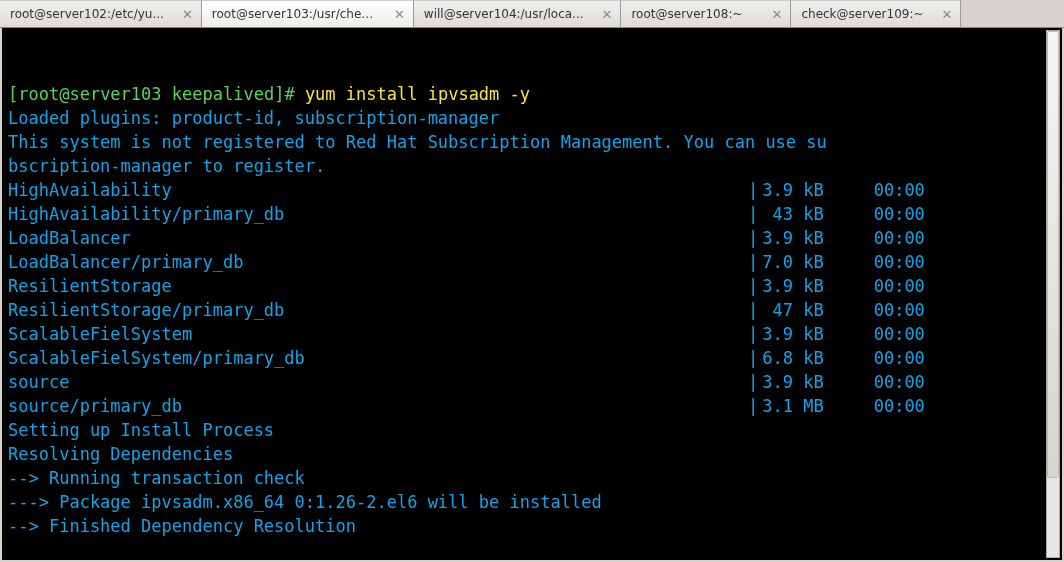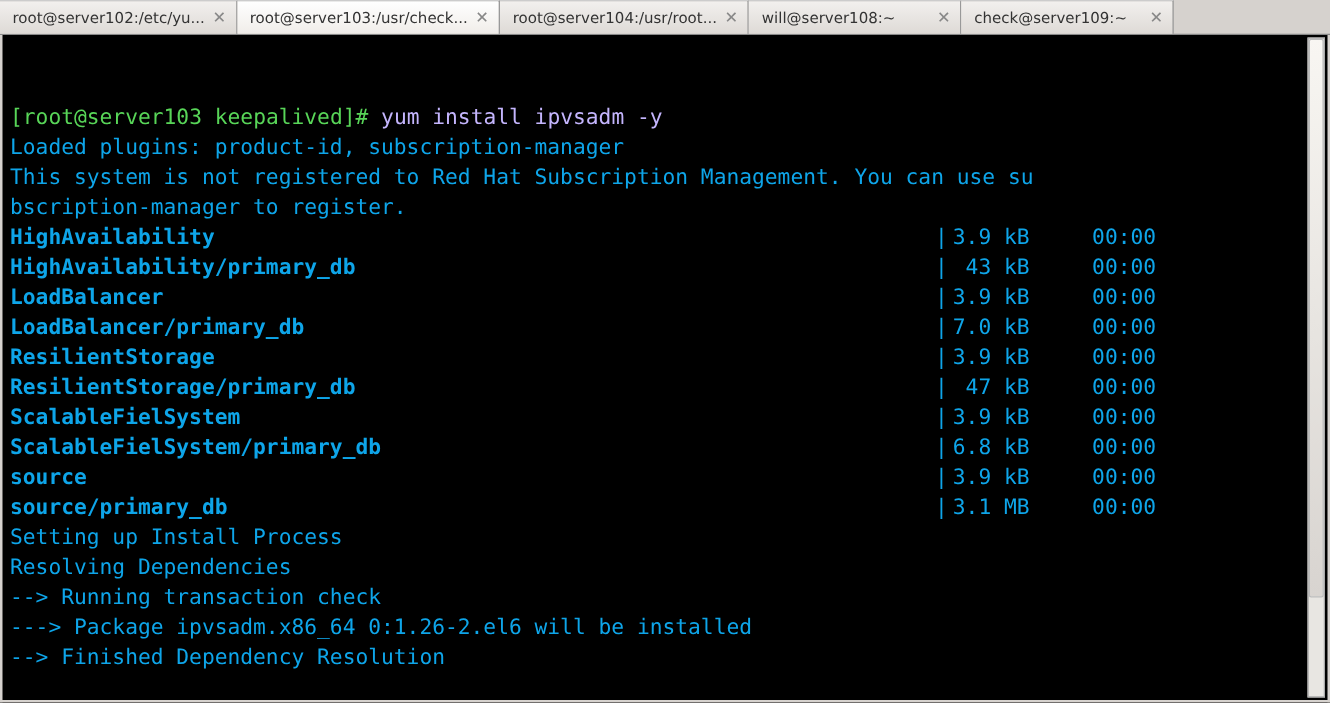--- a/index.html
+++ b/index.html
@@ -23,21 +23,21 @@
     }
     .tab {
       display: flex;
       align-items: center;
       padding: 4px 6px 4px 10px;
       border-right: 1px solid #999;
       border-top: 1px solid #ccc;
       background: linear-gradient(#f2f0ee, #dedad6);
       color: #333;
       cursor: pointer;
-      gap: 4px;
+      gap: 16px;
       max-width: 212px;
       min-width: 170px;
     }
     .tab.active {
       background: linear-gradient(#ffffff, #f0ede9);
       font-weight: normal;
     }
     .tab-label {
       white-space: nowrap;
       overflow: hidden;
@@ -61,32 +61,31 @@
       overflow: hidden;
       white-space: pre;
       border: 2px solid #d6d2ce;
       border-top: none;
       position: relative;
     }
     .prompt-line {
       display: block;
     }
     .cmd {
-      color: #c4b5fd;
+      color: #fde047;
     }
     .term-line {
       display: block;
       color: #0ea5e9;
     }
     .repo-line {
       display: flex;
     }
     .repo-name {
       min-width: 740px;
-      font-weight: bold;
     }
     .repo-sep {
       padding-right: 4px;
     }
     .repo-size {
       min-width: 90px;
       text-align: center;
       padding-right: 50px;
     }
     .repo-time {}
@@ -116,25 +115,25 @@
 <div class="tabs" id="tabs-container">
     <div class="tab">
       <span class="tab-label">root@server102:/etc/yu...</span>
       <span class="tab-close">✕</span>
     </div>
     <div class="tab active">
       <span class="tab-label">root@server103:/usr/check...</span>
       <span class="tab-close">✕</span>
     </div>
     <div class="tab">
-      <span class="tab-label">root@server104:/usr/root...</span>
+      <span class="tab-label">will@server104:/usr/loca...</span>
       <span class="tab-close">✕</span>
     </div>
     <div class="tab">
-      <span class="tab-label">will@server108:~</span>
+      <span class="tab-label">root@server108:~</span>
       <span class="tab-close">✕</span>
     </div>
     <div class="tab">
       <span class="tab-label">check@server109:~</span>
       <span class="tab-close">✕</span>
     </div>
   </div>
 
 <div class="terminal">
   <span class="prompt-line"><span>[</span><span>root@server103</span> <span>keepalived</span><span>]# </span><span class="cmd">yum install ipvsadm -y</span></span><div id="lines-top"><span class="term-line">Loaded plugins: product-id, subscription-manager</span><span class="term-line">This system is not registered to Red Hat Subscription Management. You can use su</span><span class="term-line">bscription-manager to register.</span></div><div id="repo-lines"><span class="term-line repo-line"><span class="repo-name">HighAvailability</span><span class="repo-sep">|</span><span class="repo-size">3.9 kB</span><span class="repo-time">00:00</span></span><span class="term-line repo-line"><span class="repo-name">HighAvailability/primary_db</span><span class="repo-sep">|</span><span class="repo-size"> 43 kB</span><span class="repo-time">00:00</span></span><span class="term-line repo-line"><span class="repo-name">LoadBalancer</span><span class="repo-sep">|</span><span class="repo-size">3.9 kB</span><span class="repo-time">00:00</span></span><span class="term-line repo-line"><span class="repo-name">LoadBalancer/primary_db</span><span class="repo-sep">|</span><span class="repo-size">7.0 kB</span><span class="repo-time">00:00</span></span><span class="term-line repo-line"><span class="repo-name">ResilientStorage</span><span class="repo-sep">|</span><span class="repo-size">3.9 kB</span><span class="repo-time">00:00</span></span><span class="term-line repo-line"><span class="repo-name">ResilientStorage/primary_db</span><span class="repo-sep">|</span><span class="repo-size"> 47 kB</span><span class="repo-time">00:00</span></span><span class="term-line repo-line"><span class="repo-name">ScalableFielSystem</span><span class="repo-sep">|</span><span class="repo-size">3.9 kB</span><span class="repo-time">00:00</span></span><span class="term-line repo-line"><span class="repo-name">ScalableFielSystem/primary_db</span><span class="repo-sep">|</span><span class="repo-size">6.8 kB</span><span class="repo-time">00:00</span></span><span class="term-line repo-line"><span class="repo-name">source</span><span class="repo-sep">|</span><span class="repo-size">3.9 kB</span><span class="repo-time">00:00</span></span><span class="term-line repo-line"><span class="repo-name">source/primary_db</span><span class="repo-sep">|</span><span class="repo-size">3.1 MB</span><span class="repo-time">00:00</span></span></div><div id="lines-bottom"><span class="term-line">Setting up Install Process</span><span class="term-line">Resolving Dependencies</span><span class="term-line">--&gt; Running transaction check</span><span class="term-line">---&gt; Package ipvsadm.x86_64 0:1.26-2.el6 will be installed</span><span class="term-line">--&gt; Finished Dependency Resolution</span><span class="term-line">&nbsp;</span></div>

